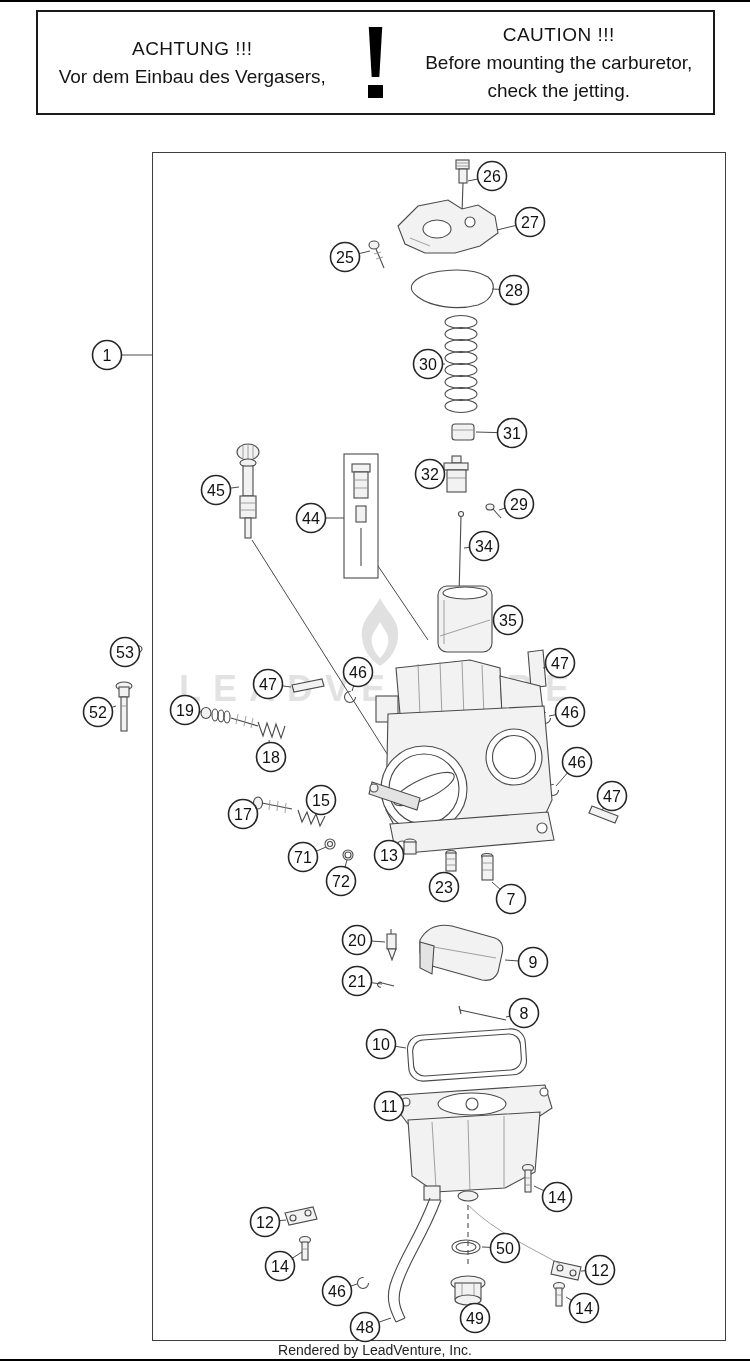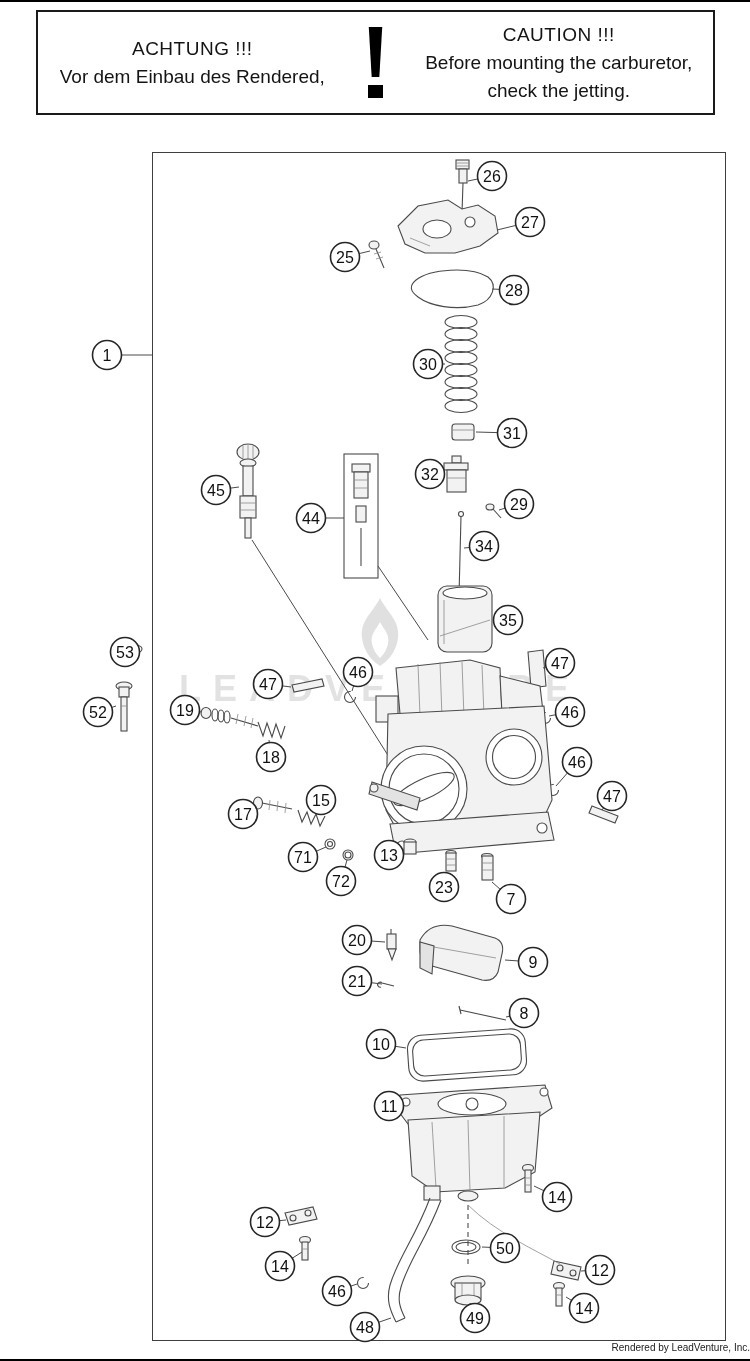--- a/index.html
+++ b/index.html
@@ -29,33 +29,33 @@
 
   .part  { fill:none; stroke:#4a4a4a; stroke-width:1.1; }
   .partf { fill:#f2f2f2; stroke:#4a4a4a; stroke-width:1.1; }
   .partd { fill:#e3e3e3; stroke:#4a4a4a; stroke-width:1.1; }
   .partw { fill:#ffffff; stroke:#4a4a4a; stroke-width:1.1; }
   .thin  { fill:none; stroke:#8a8a8a; stroke-width:0.8; }
   .leader { stroke:#4a4a4a; stroke-width:1; }
   .callout-circle { fill:#fff; stroke:#262626; stroke-width:1.6; }
   .callout-text { font-size:16px; fill:#111; text-anchor:middle; font-family:"Liberation Sans", sans-serif; }
 
-  .footer { position:absolute; left:0; top:1342px; width:100%; text-align:right;
-    font-size:10px; color:#222; z-index:3; }
+  .footer { position:absolute; left:0; top:1342px; width:100%; text-align:center;
+    font-size:14px; color:#222; z-index:3; }
 </style>
 </head>
 <body>
 
 <div class="page">
   <div class="edge-line edge-top"></div>
 
   <div class="warning-box">
     <div class="warning-col">
       <div class="warning-title">ACHTUNG !!!</div>
-      <div class="warning-line">Vor dem Einbau des Rendered,</div>
+      <div class="warning-line">Vor dem Einbau des Vergasers,</div>
     </div>
     <div class="warning-divider">
       <div class="excl-bar"></div>
       <div class="excl-dot"></div>
     </div>
     <div class="warning-col">
       <div class="warning-title">CAUTION !!!</div>
       <div class="warning-line">Before mounting the carburetor,</div>
       <div class="warning-line">check the jetting.</div>
     </div>

